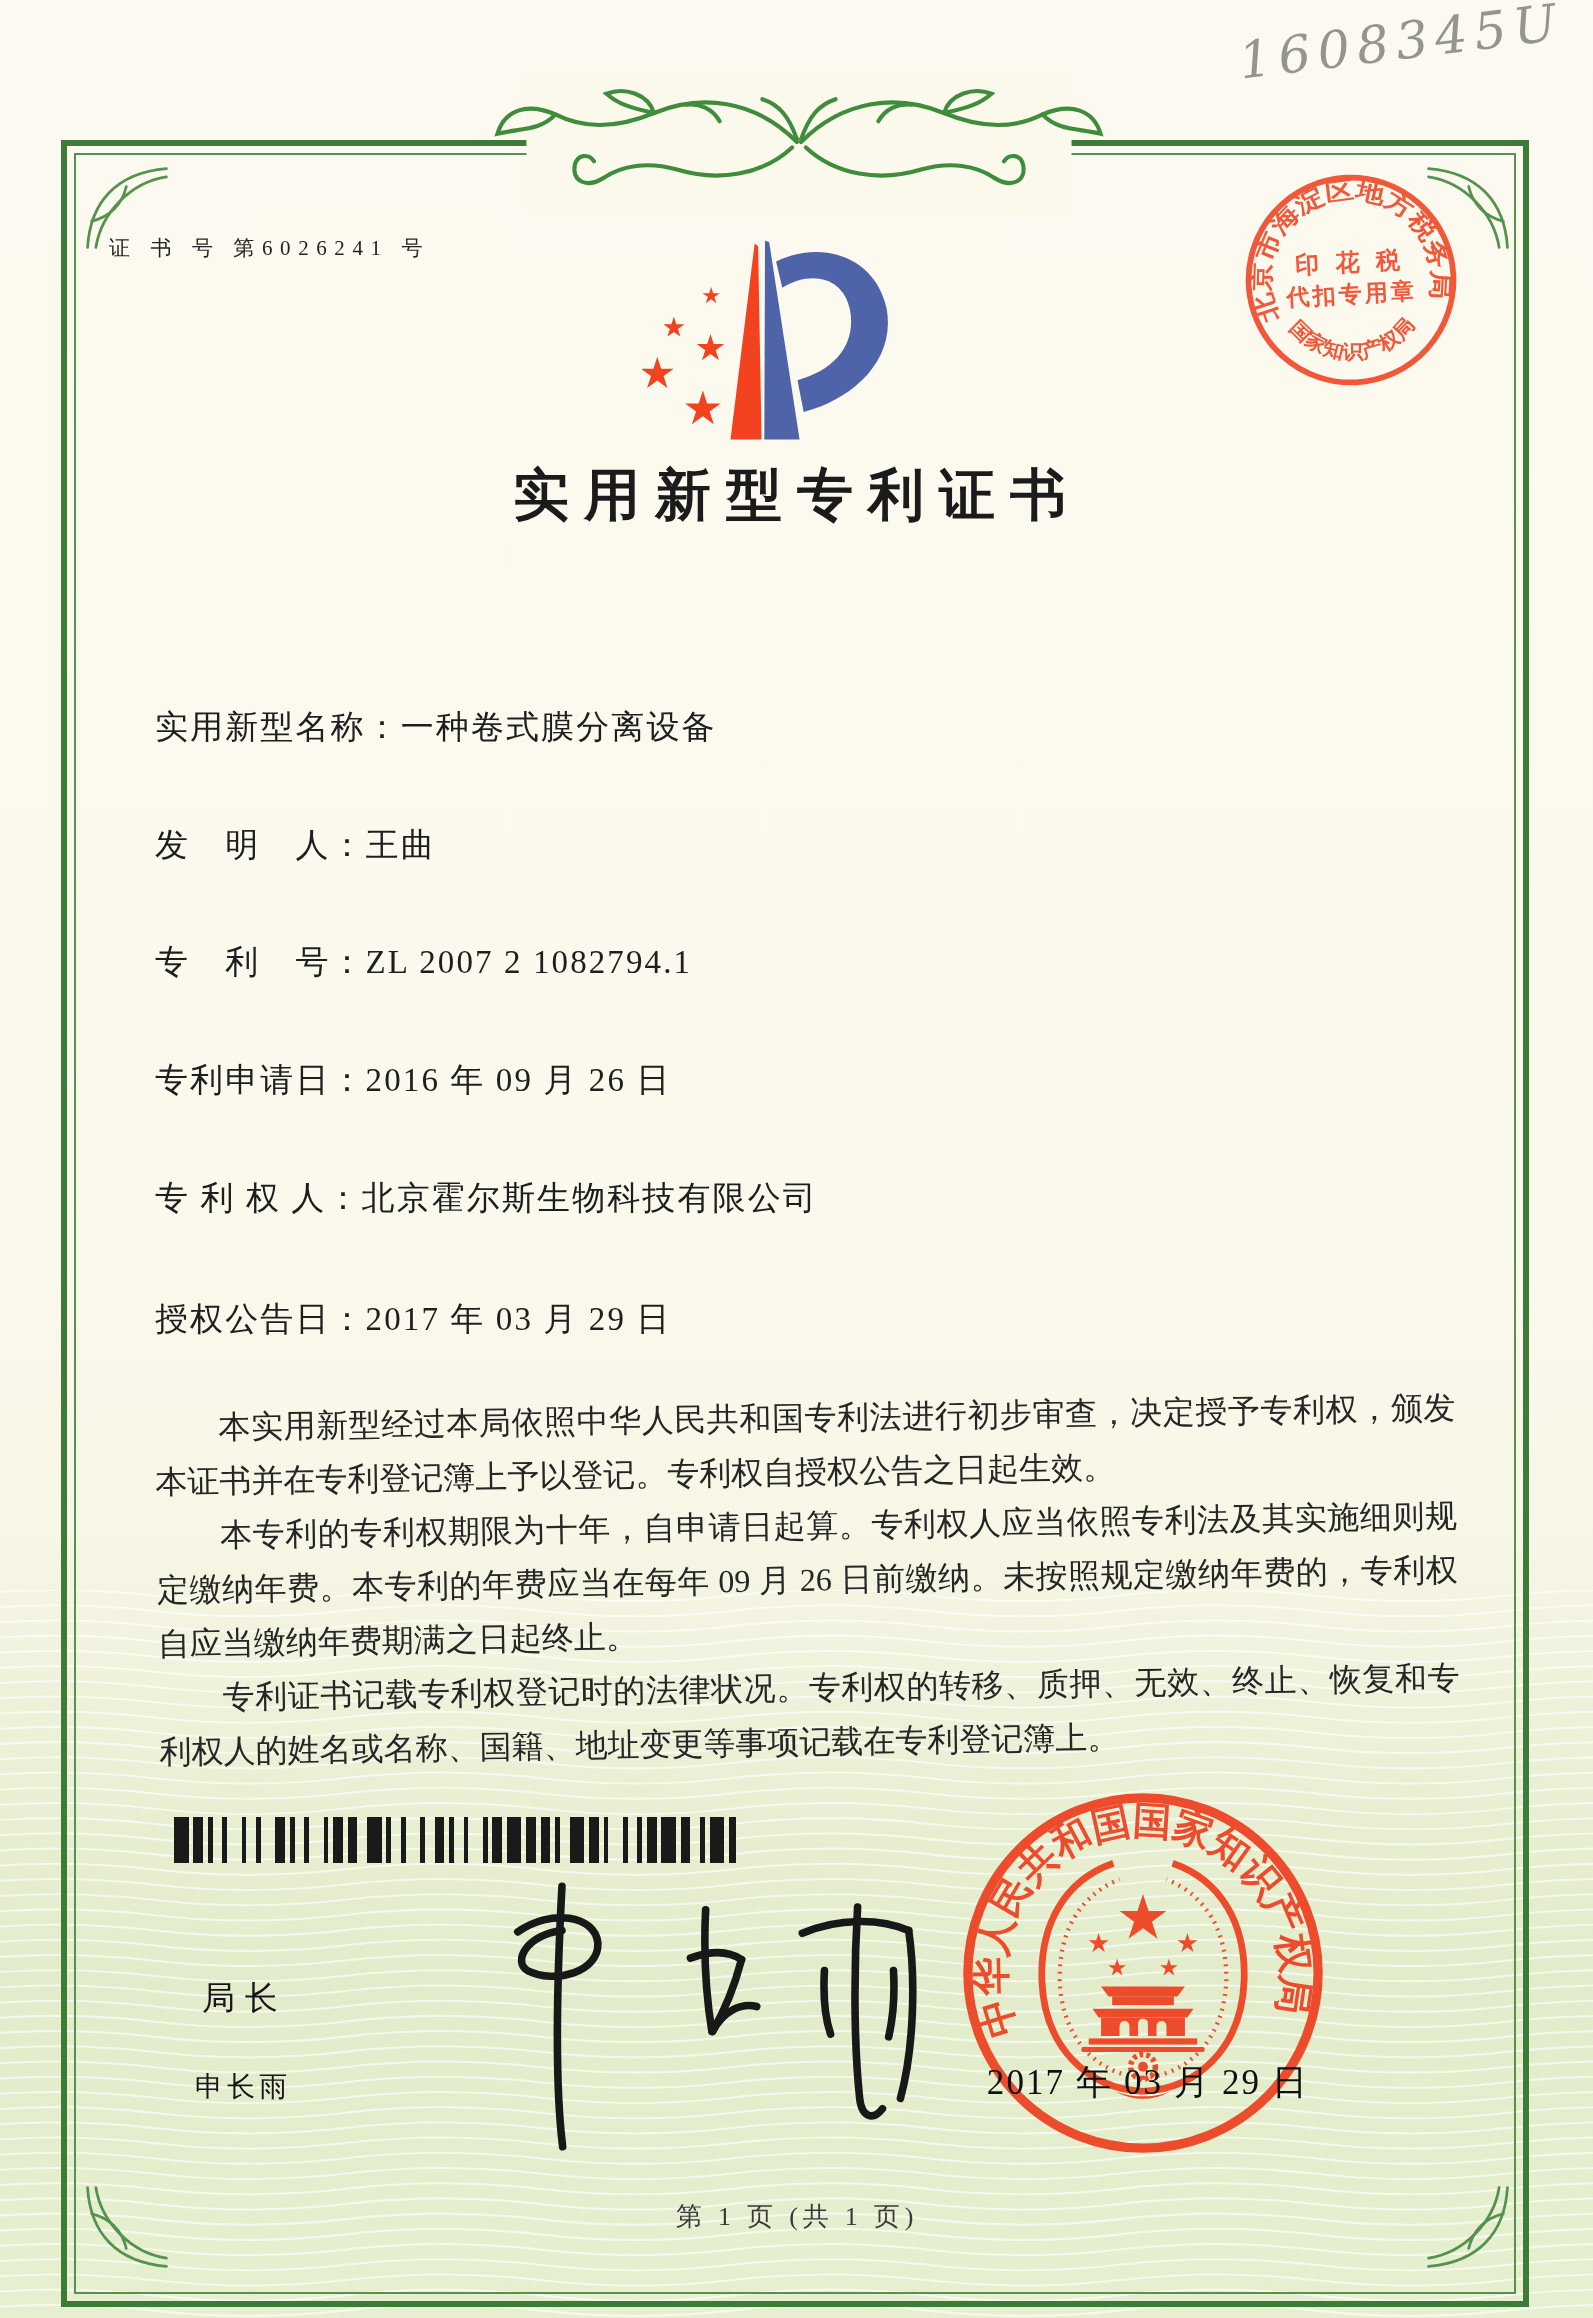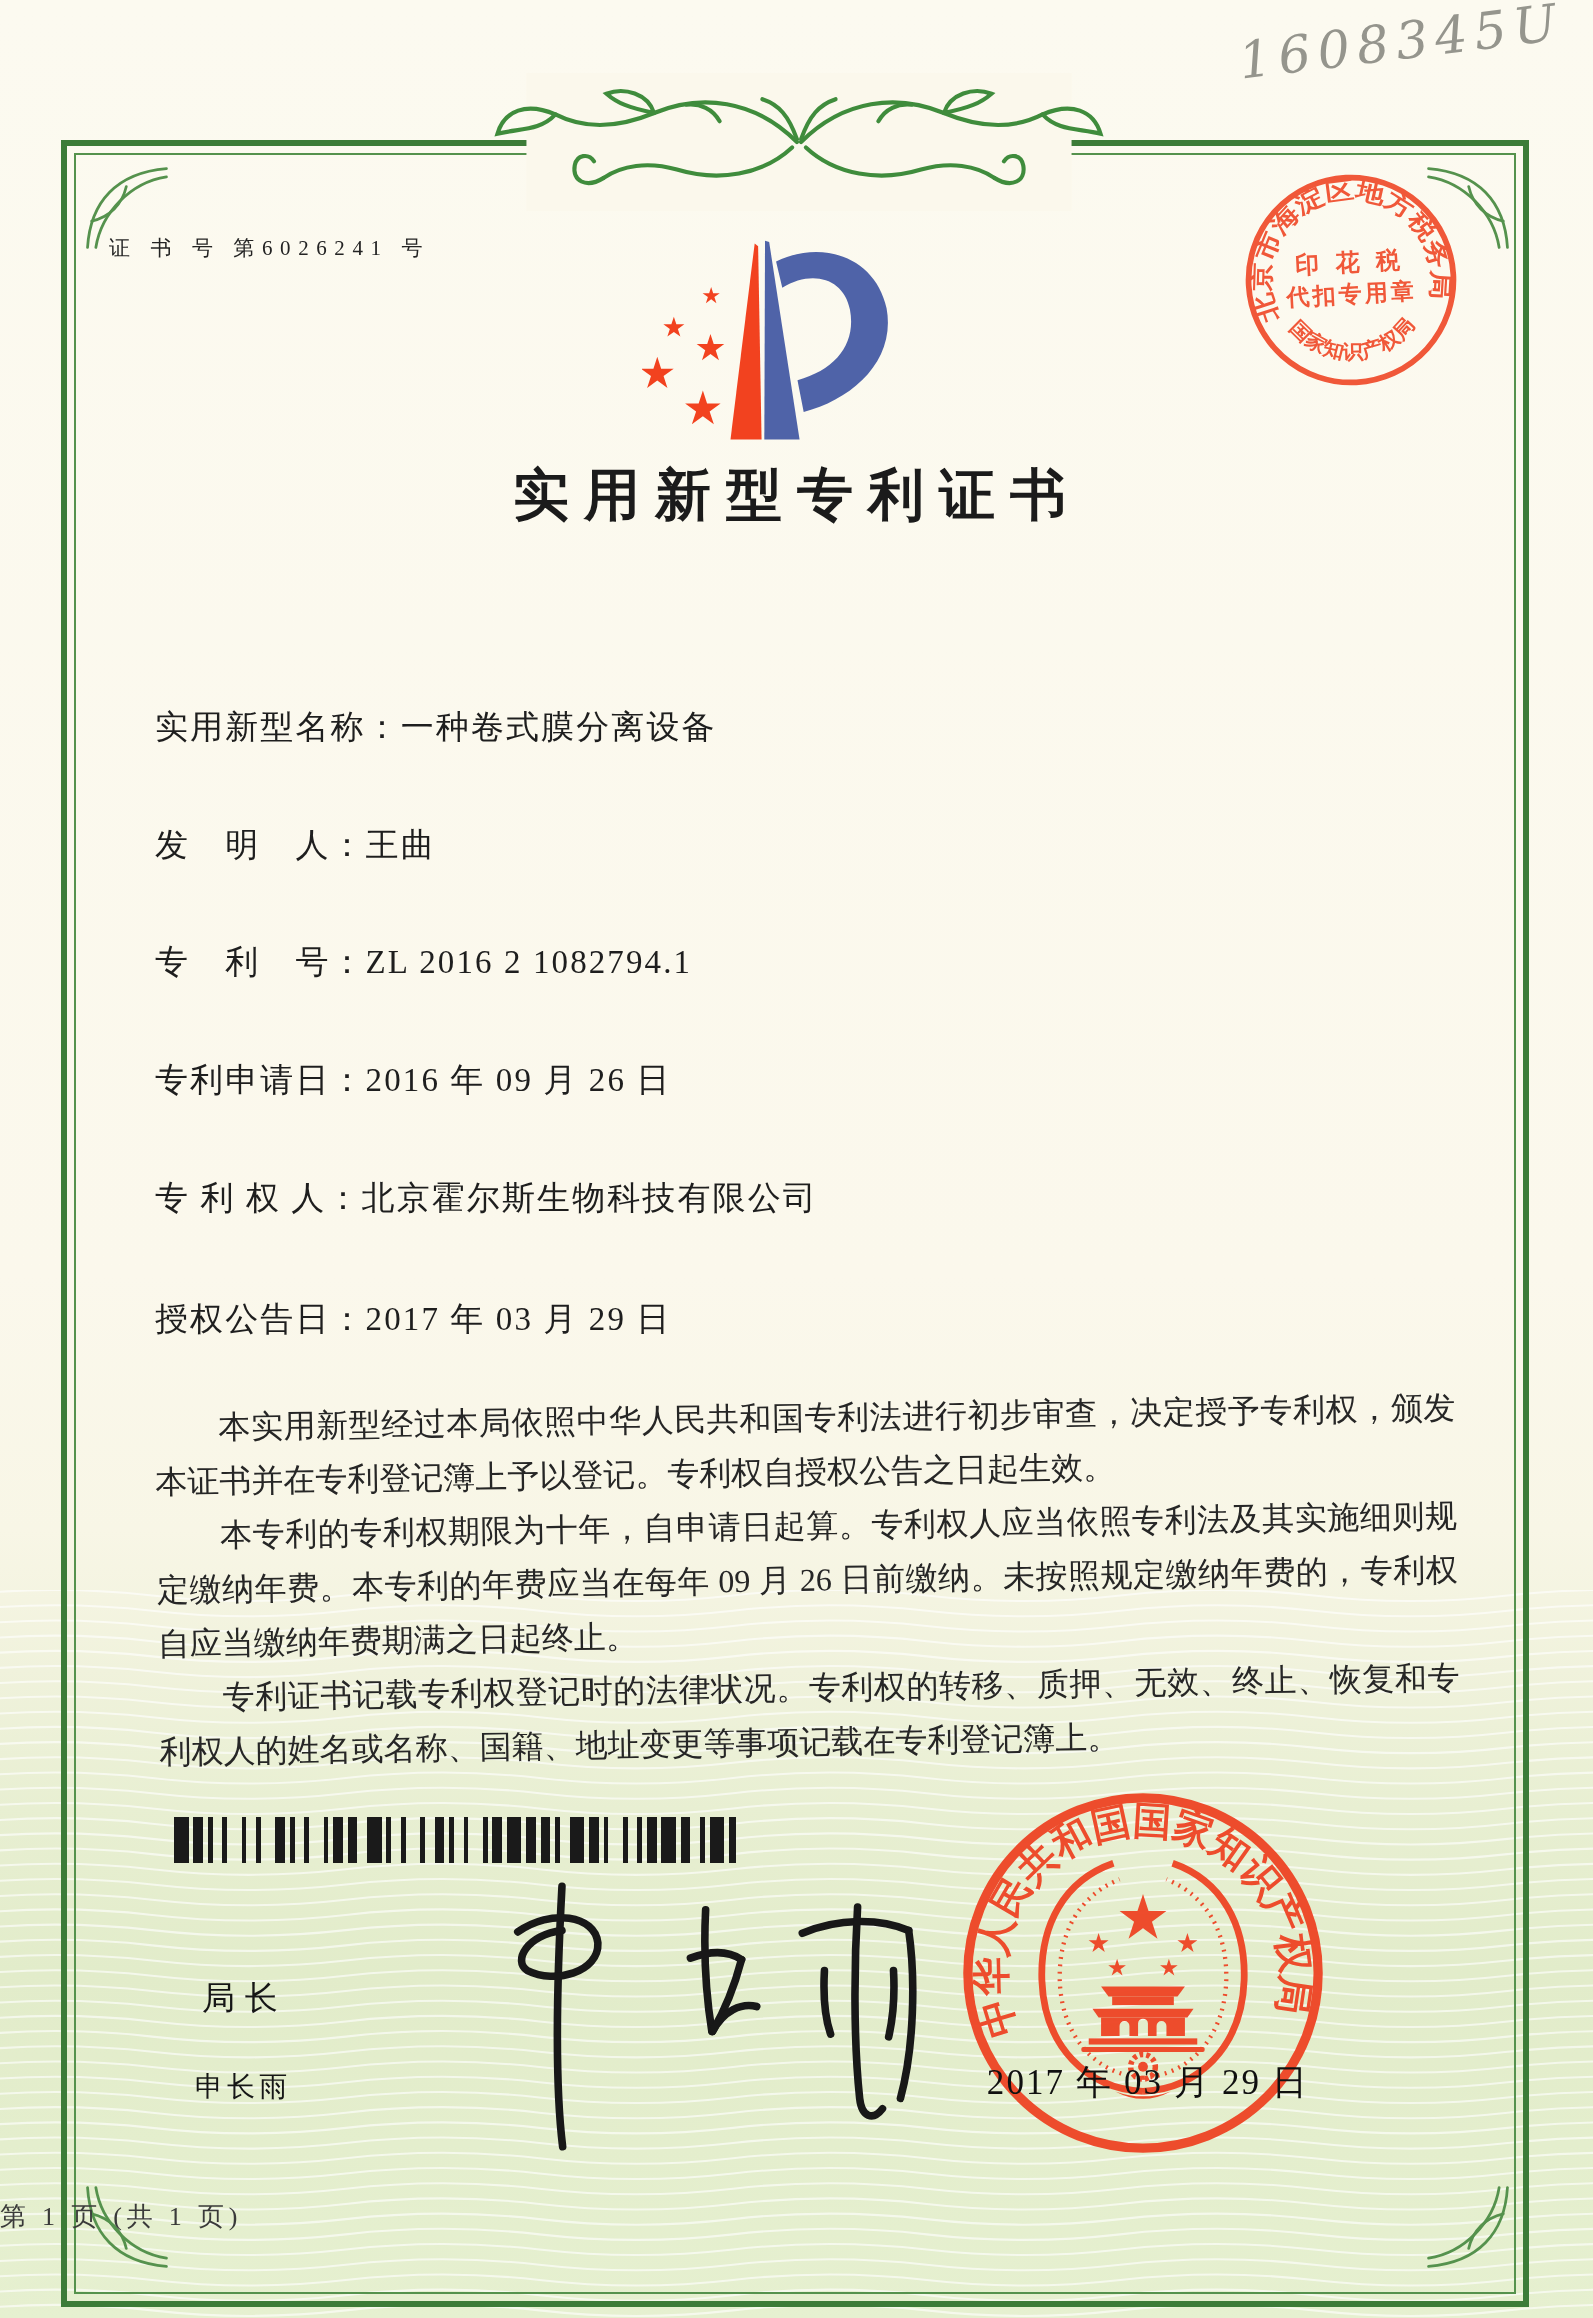--- a/index.html
+++ b/index.html
@@ -76,21 +76,21 @@
 
   .signature{left:415px;top:1867px;width:526px;height:297px;}
 
   .main-seal{left:958px;top:1788px;width:370px;height:370px;opacity:.96;}
   .seal-date{
     left:965px;top:2059px;width:366px;text-align:center;
     font-size:35px;color:#101010;letter-spacing:2.1px;white-space:nowrap;
   }
 
   .footer{
-    left:0;right:0;top:2199px;text-align:left;
+    left:0;right:0;top:2199px;text-align:center;
     font-size:26px;color:#3a3a3a;letter-spacing:4.8px;
   }
 
   .seal-text{fill:#ee4626;font-weight:bold;font-family:"Liberation Serif","DejaVu Serif",serif;}
 </style>
 </head>
 <body>
 
 <div class="page">
 
@@ -228,21 +228,21 @@
 
   <div class="abs title">实用新型专利证书</div>
 
   <div class="field f1">
     <span>实用新型名称：</span><span>一种卷式膜分离设备</span>
   </div>
   <div class="field f2">
     <span>发　明　人：</span><span>王曲</span>
   </div>
   <div class="field f3">
-    <span>专　利　号：</span><span>ZL 2016 2 1082794.1</span>
+    <span>专　利　号：</span><span>ZL 2007 2 1082794.1</span>
   </div>
   <div class="field f4">
     <span>专利申请日：</span><span>2016 年 09 月 26 日</span>
   </div>
   <div class="field f5">
     <span>专 利 权 人：</span><span>北京霍尔斯生物科技有限公司</span>
   </div>
   <div class="field f6">
     <span>授权公告日：</span><span>2017 年 03 月 29 日</span>
   </div>

